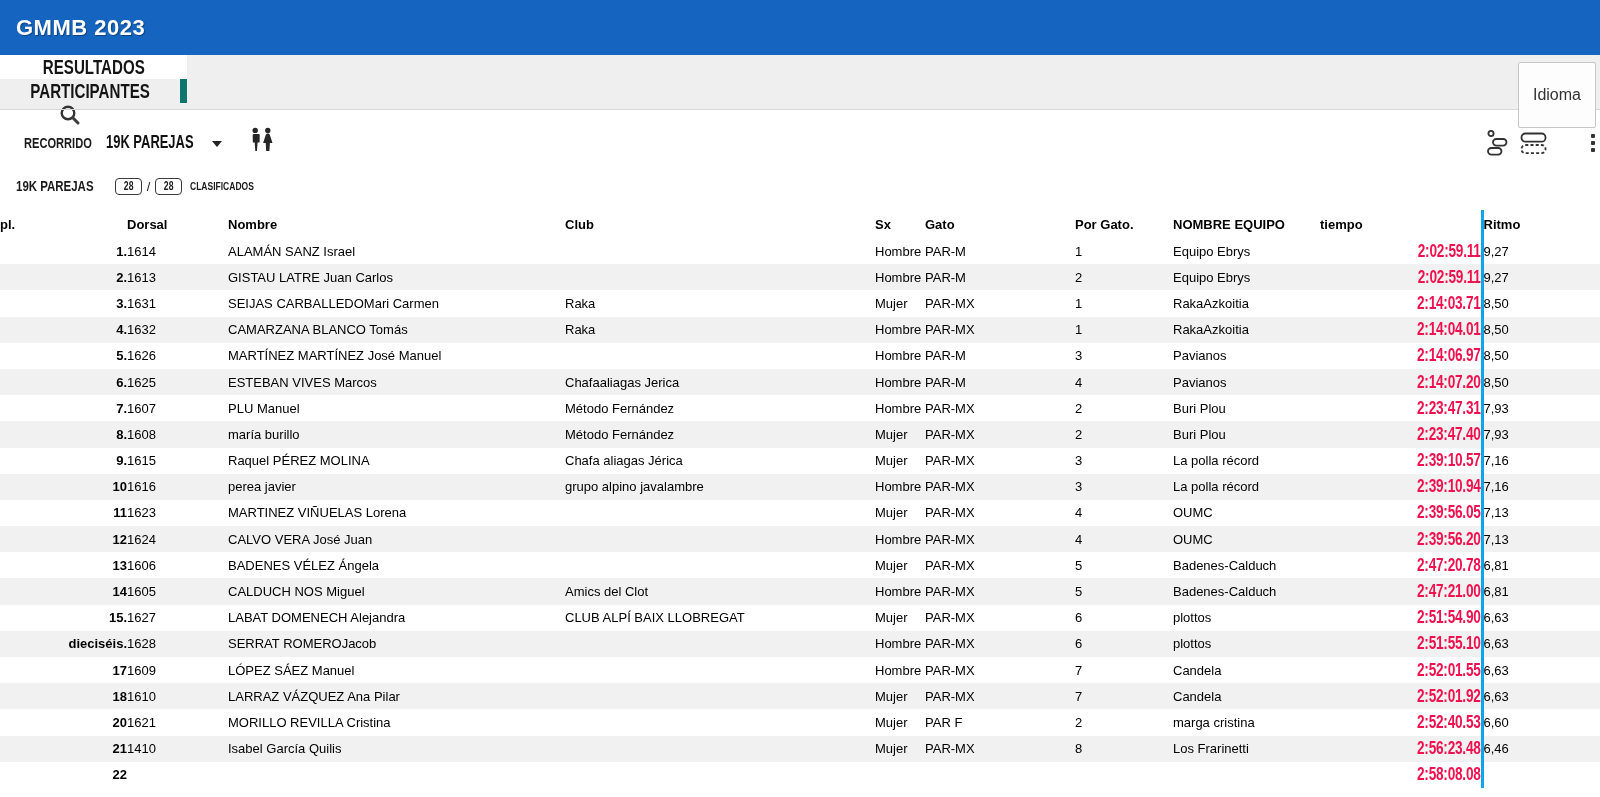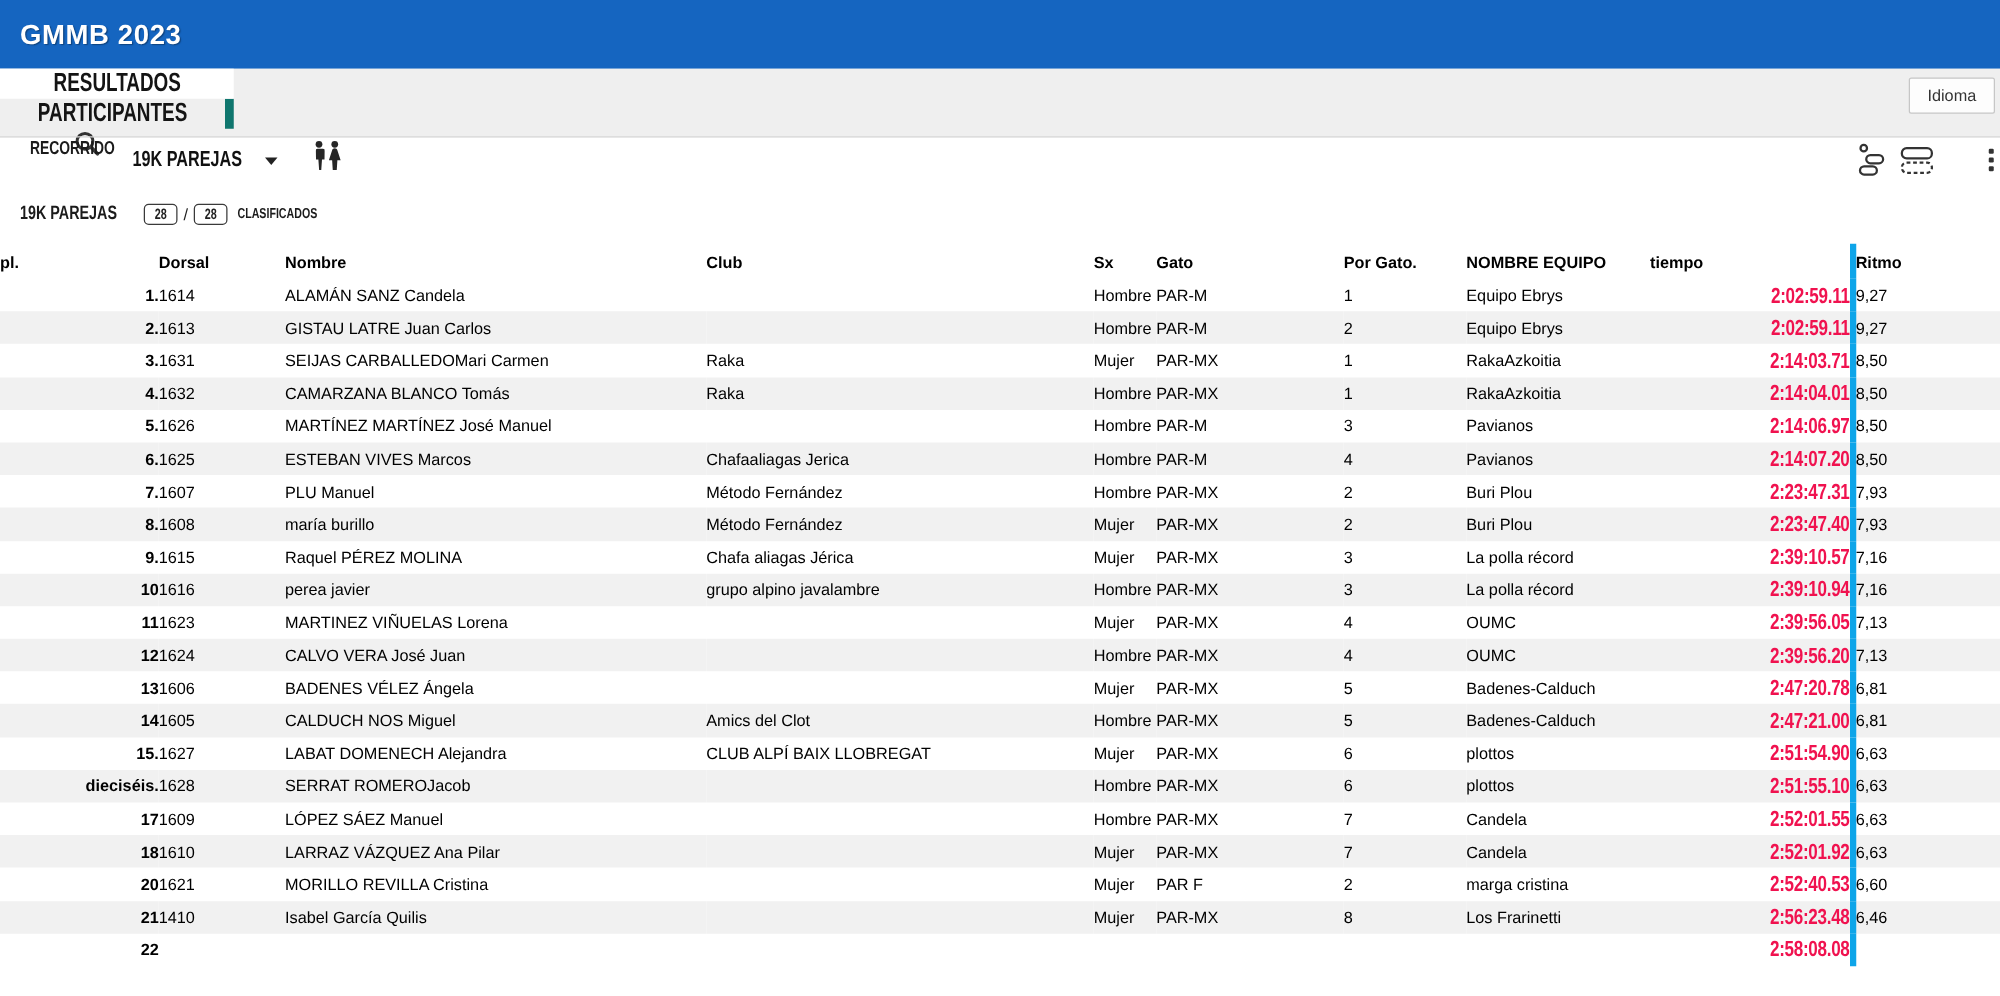--- a/index.html
+++ b/index.html
@@ -33,27 +33,27 @@
   .tab {
     width: 187px; display:flex; align-items:center; justify-content:center;
     font-weight: bold; font-size: 21px; color: #141414; cursor: pointer;
   }
   .tab.active { position: relative; z-index: 1; background:#fff; }
   .tab.inactive { border-right: 7px solid #0f766e; text-align: center; }
   .tab-search { width: 140px; display:flex; align-items:center; justify-content:center; cursor:pointer; }
   .idioma-btn {
     position: absolute; right: 4px; top: 7px; z-index: 1;
     background: #fdfdfd; border: 1px solid #c6c6c6; border-radius: 2px;
-    font-size: 13px; color: #333; padding: 6px 14px; cursor: pointer;
+    font-size: 16px; color: #333; padding: 23px 14px; cursor: pointer;
   }
 
   
   .toolbar {
-    position: relative; height: 34px;
-    display: flex; padding-left: 24px;
+    position: relative; margin-top: 15px; height: 34px;
+    display: flex; align-items: center; padding-left: 24px;
   }
   .recorrido-label { font-weight: bold; font-size: 15px; color: #1b1b1b; margin-right: -10px; }
   .course-select { display:flex; align-items:center; cursor:pointer; }
   .course-value { font-weight: bold; font-size: 17.5px; color:#111; margin-right: -20px; }
   .caret {
     width:0; height:0; border-left:5px solid transparent; border-right:5px solid transparent;
     border-top:6px solid #222; margin-left: 8px; margin-top: 3px;
   }
   .couple-wrap { margin-left: 26px; cursor: pointer; display:flex; align-items:center; }
   .tb-icons { position:absolute; top: 2px; left: 0; width: 1600px; height: 30px; }
@@ -87,21 +87,21 @@
   .c-pl      { text-align: right; font-weight: bold; }
   .c-dorsal  { padding-left: 11px; }
   .c-nombre  { }
   .c-club    { }
   .c-sx      { text-align: left; }
   .c-gato    { padding-left: 26px; }
   th.c-porgato { padding-left: 0; }
   td.c-porgato { padding-left: 20px; }
   .c-equipo  { }
   .c-tiempo  { text-align: right; padding-right: 35px; }
-  .c-ritmo   { border-left: 5px solid #0ea5e9; padding-left: 16px; }
+  .c-ritmo   { border-left: 3px solid #0ea5e9; padding-left: 16px; }
   td.c-pl { font-weight: bold; }
 
   .time {
     color: #f0124f; font-weight: bold; font-size: 17.5px; letter-spacing: -0.3px;
   }
 
   svg .stk { fill:none; stroke:#333; stroke-width:1.8px; }
 </style>
 </head>
 <body>
@@ -204,21 +204,21 @@
         <th class="c-porgato">Por Gato.</th>
         <th class="c-equipo">NOMBRE EQUIPO</th>
         <th class="c-tiempo">tiempo</th>
         <th class="c-ritmo">Ritmo</th>
       </tr>
   </thead>
   <tbody id="results-tbody">
       <tr>
         <td class="c-pl">1.</td>
         <td class="c-dorsal">1614</td>
-        <td class="c-nombre">ALAMÁN SANZ Candela</td>
+        <td class="c-nombre">ALAMÁN SANZ Israel</td>
         <td class="c-club"></td>
         <td class="c-sx">Hombre</td>
         <td class="c-gato">PAR-M</td>
         <td class="c-porgato">1</td>
         <td class="c-equipo">Equipo Ebrys</td>
         <td class="c-tiempo"><span class="time cond-r">2:02:59.11</span></td>
         <td class="c-ritmo">9,27</td>
       </tr>
       <tr>
         <td class="c-pl">2.</td>

